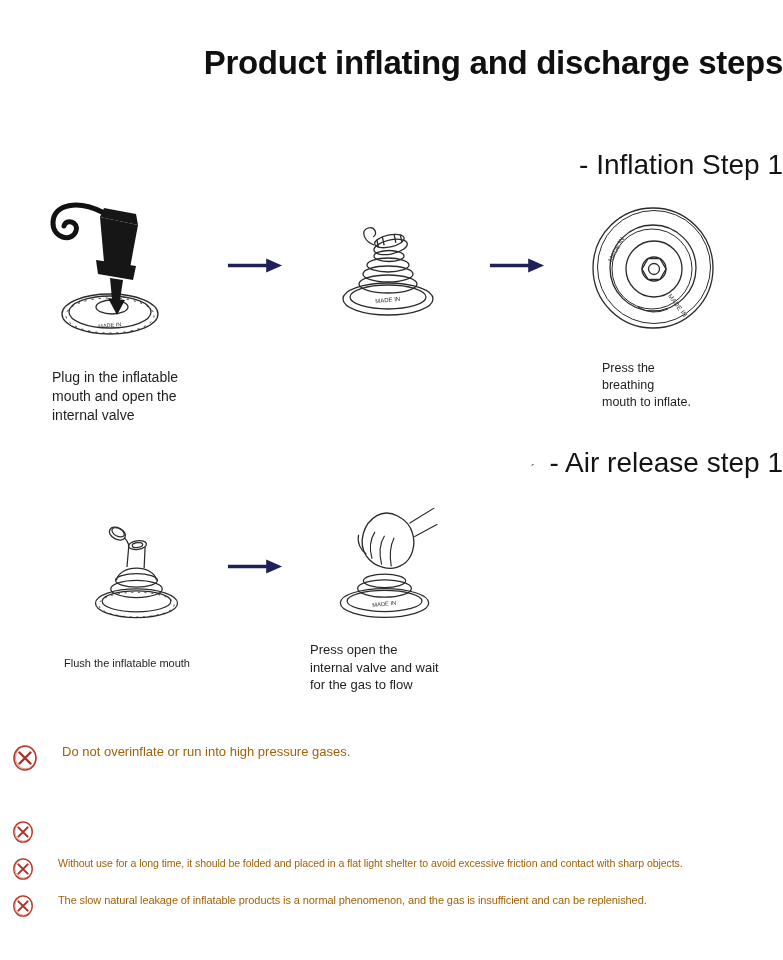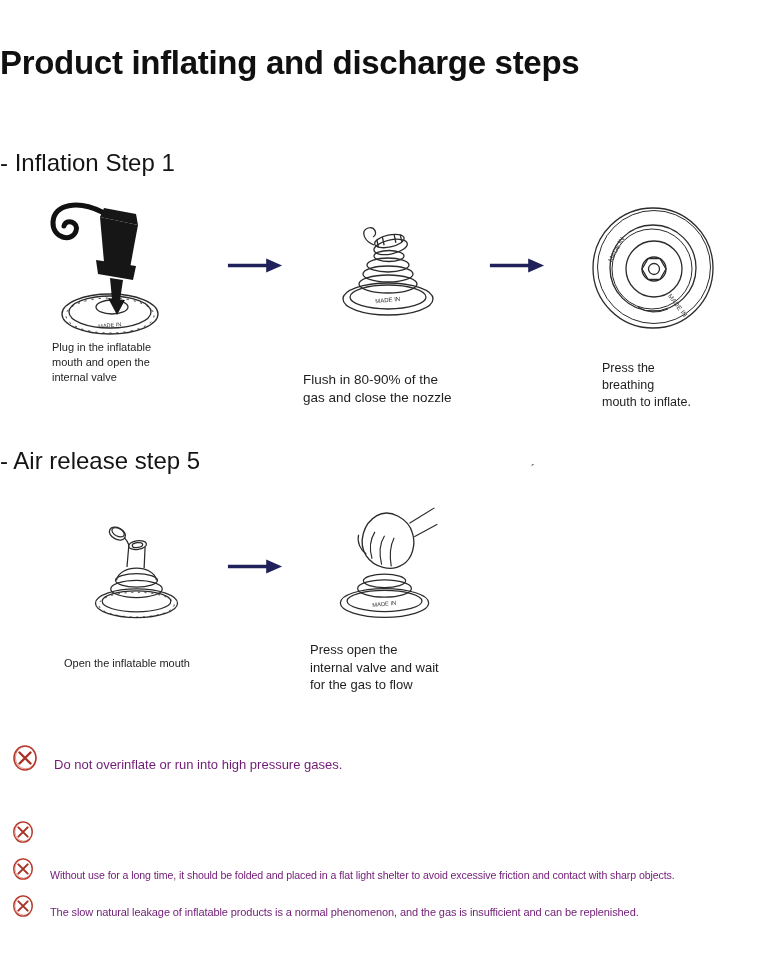--- a/index.html
+++ b/index.html
@@ -9,31 +9,31 @@
     position: relative;
     width: 783px;
     height: 960px;
     background: #ffffff;
     overflow: hidden;
     margin: 0;
   }
   .title {
     position: absolute;
     top: 44px; left: 0; width: 100%;
-    text-align: left;
+    text-align: right;
     font-size: 33px;
     font-weight: 700;
     letter-spacing: -0.3px;
     color: #101010;
   }
   .section-heading {
     position: absolute;
     left: 0; width: 100%;
-    text-align: left;
-    font-size: 24px;
+    text-align: right;
+    font-size: 28px;
     font-weight: 400;
     color: #141414;
   }
   .h-inflation { top: 149px; }
   .h-release   { top: 447px; }
   .stray-mark {
     position: absolute;
     left: 530px; top: 451px;
     font-size: 13px; color: #666;
   }
@@ -46,32 +46,32 @@
   .arrow { position: absolute; }
   .arrow-1 { left: 227px; top: 257px; }
   .arrow-2 { left: 489px; top: 257px; }
   .arrow-3 { left: 227px; top: 558px; }
   .caption {
     position: absolute;
     white-space: pre-line;
     color: #1e1e1e;
     line-height: 1.35;
   }
-  .cap-a { left: 52px;  top: 340px; width: 135px; font-size: 11px; }
+  .cap-a { left: 52px;  top: 368px; width: 135px; font-size: 14px; }
   .cap-b { left: 303px; top: 371px; width: 180px; font-size: 13.5px; }
   .cap-c { left: 602px; top: 360px; width: 115px; font-size: 12.5px; }
   .cap-d { left: 64px;  top: 656px; width: 160px; font-size: 11px; }
   .cap-e { left: 310px; top: 641px; width: 155px; font-size: 13px; text-align: left; }
   .warning {
     position: absolute;
     left: 12px; right: 6px;
     display: flex;
-    align-items: flex-end;
-    gap: 16px;
-    color: #701a75;
+    align-items: flex-start;
+    gap: 24px;
+    color: #a16207;
   }
   .warning .wicon { flex: 0 0 auto; display: block; }
   .w1 { top: 744px; font-size: 13px; }
   .w2 { top: 782px; font-size: 13.5px; }
   .w3 { top: 820px; font-size: 11.5px; }
   .w4 { top: 857px; font-size: 10.6px; letter-spacing: -0.1px; }
   .w5 { top: 894px; font-size: 11px; letter-spacing: -0.1px; }
   .wicon.sz-a { width: 26px; height: 28px; }
   .wicon.sz-b { width: 22px; height: 24px; }
   .wtext { display: inline-block; }
@@ -156,27 +156,25 @@
         <path d="M 50 104 q 14 9 30 2" stroke-width="1"></path>
       </g>
       <text x="24" y="52" font-size="6.5" fill="#333" transform="rotate(-62 30 56)">MADE IN</text>
       <text x="78" y="104" font-size="6.5" fill="#333" transform="rotate(52 90 100)">MADE IN</text>
     </svg>
   </div>
 
   <div class="caption cap-a">Plug in the inflatable
 mouth and open the
 internal valve</div>
-  <div class="caption cap-b">Flush in 80-90% of the
-gas and close the nozzle</div>
   <div class="caption cap-c">Press the
 breathing
 mouth to inflate.</div>
 
-  <h2 class="section-heading h-release">- Air release step 5</h2>
+  <h2 class="section-heading h-release">- Air release step 1</h2>
   <span class="stray-mark">ˏ</span>
 
   <div class="fig fig-d">
     <svg viewBox="0 0 110 130" width="105" height="124">
       <g stroke="#2b2b2b" fill="none" stroke-width="1.3">
         <ellipse cx="55" cy="103" rx="43" ry="15"></ellipse>
         <ellipse cx="55" cy="101" rx="36" ry="11"></ellipse>
         <ellipse cx="55" cy="104.5" rx="39.5" ry="13" stroke-dasharray="2 5" stroke-width="1"></ellipse>
         <ellipse cx="55" cy="88" rx="27" ry="9"></ellipse>
         <ellipse cx="55" cy="79" rx="22" ry="7"></ellipse>
@@ -216,21 +214,21 @@
         <path d="M 59 67 C 56 55 57 45 62 37"></path>
         <path d="M 69 69 C 67 57 68 47 72 39"></path>
         <path d="M 43 56 C 37 52 33 44 35 36"></path>
         <path d="M 88 24 L 114 8"></path>
         <path d="M 93 38 L 117 25"></path>
       </g>
       <text x="62" y="110" font-size="6" text-anchor="middle" fill="#333" transform="rotate(-6 62 110)">MADE IN</text>
     </svg>
   </div>
 
-  <div class="caption cap-d">Open the inflatable mouth</div>
+  <div class="caption cap-d">Flush the inflatable mouth</div>
   <div class="caption cap-e">Press open the
 internal valve and wait
 for the gas to flow</div>
 
   <div class="warning w1">
     <svg class="wicon sz-a" viewBox="0 0 26 28">
       <ellipse cx="13" cy="14" rx="11" ry="12" fill="none" stroke="#b7392b" stroke-width="1.6"></ellipse>
       <ellipse cx="13.6" cy="13.6" rx="10.2" ry="11.2" fill="none" stroke="#b7392b" stroke-width="0.8" opacity="0.7"></ellipse>
       <path d="M 7.5 8.5 L 18.5 19.5 M 18.5 8.5 L 7.5 19.5" stroke="#a93226" stroke-width="2.4" stroke-linecap="round" fill="none"></path>
     </svg>

